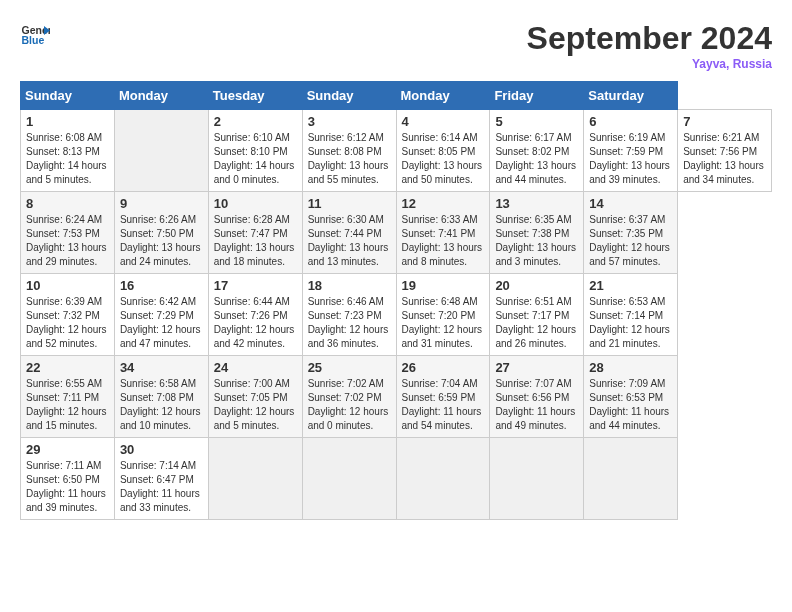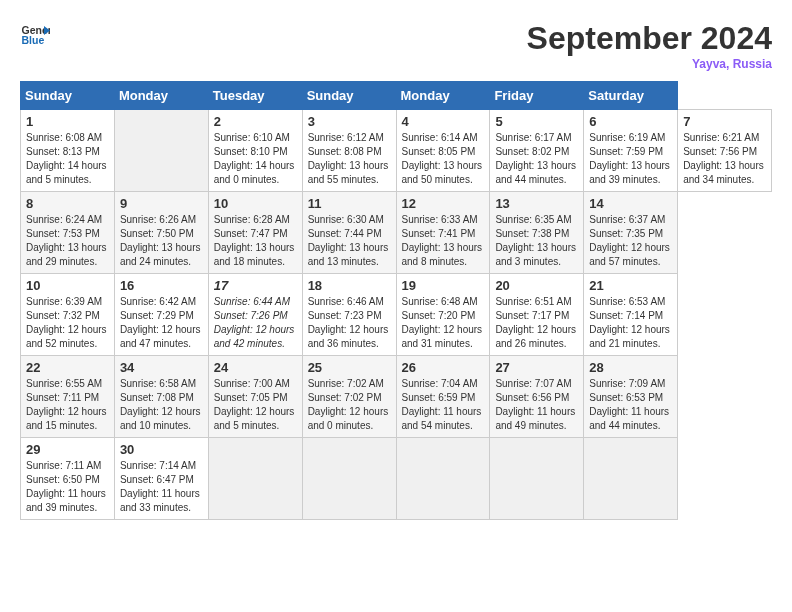--- a/index.html
+++ b/index.html
@@ -173,21 +173,21 @@
       </tr>
       <tr>
         <td style="background: rgb(255, 255, 255);">
         <span class="day-num">10</span>
         <div class="day-detail">Sunrise: 6:39 AM<br>Sunset: 7:32 PM<br>Daylight: 12 hours and 52 minutes.</div>
       </td>
         <td style="background: rgb(255, 255, 255);">
         <span class="day-num">16</span>
         <div class="day-detail">Sunrise: 6:42 AM<br>Sunset: 7:29 PM<br>Daylight: 12 hours and 47 minutes.</div>
       </td>
-        <td style="background: rgb(255, 255, 255); font-style: italic;">
+        <td style="background: rgb(255, 255, 255);">
         <span class="day-num">17</span>
         <div class="day-detail">Sunrise: 6:44 AM<br>Sunset: 7:26 PM<br>Daylight: 12 hours and 42 minutes.</div>
       </td>
         <td style="background: rgb(255, 255, 255);">
         <span class="day-num">18</span>
         <div class="day-detail">Sunrise: 6:46 AM<br>Sunset: 7:23 PM<br>Daylight: 12 hours and 36 minutes.</div>
       </td>
         <td style="background: rgb(255, 255, 255); margin-left: 42px;">
         <span class="day-num">19</span>
         <div class="day-detail">Sunrise: 6:48 AM<br>Sunset: 7:20 PM<br>Daylight: 12 hours and 31 minutes.</div>

